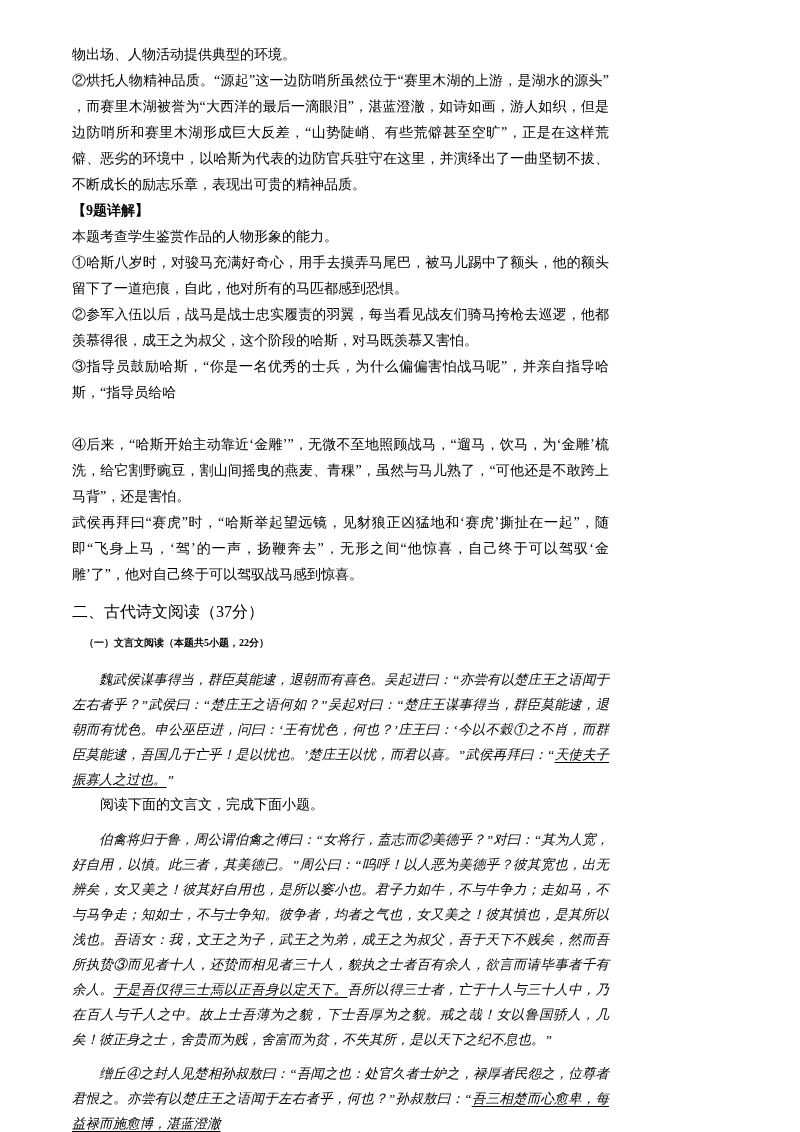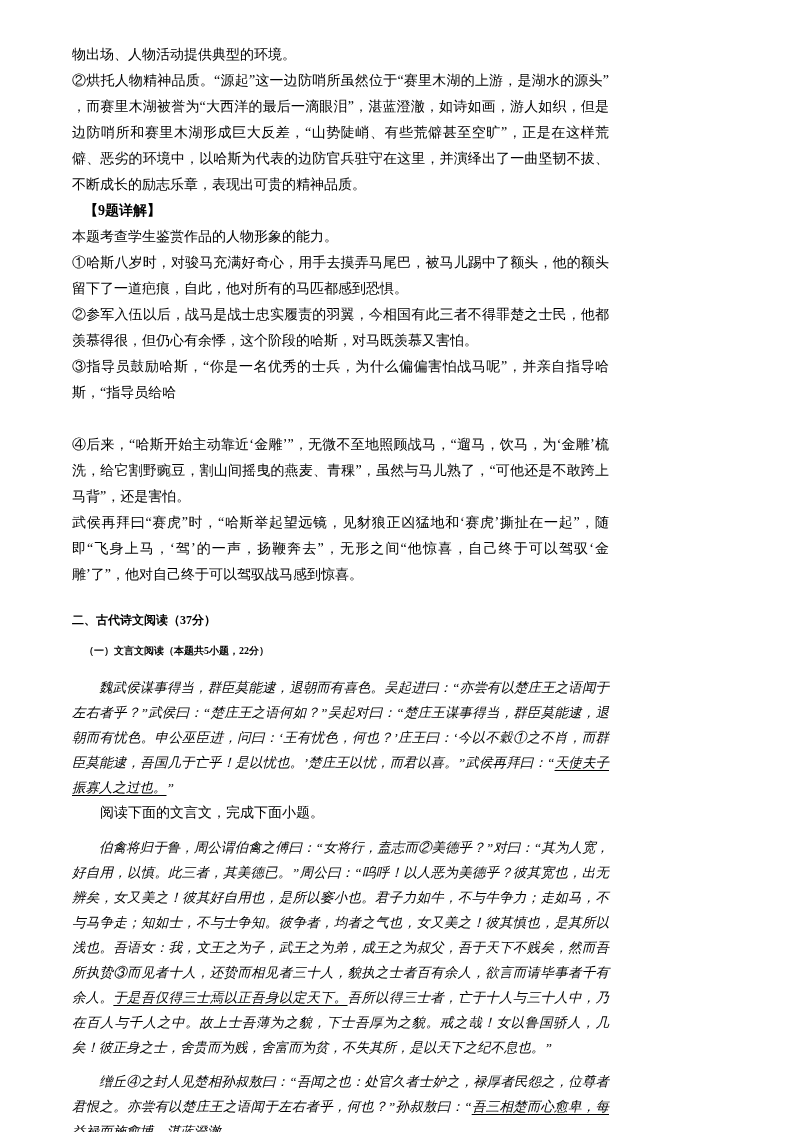--- a/index.html
+++ b/index.html
@@ -11,27 +11,27 @@
     overflow: hidden;
     background: #ffffff;
     color: #000000;
     font-family: "Liberation Serif", "DejaVu Serif", serif;
   }
   .blk { margin: 0; text-align: justify; }
   .blk-body, .blk-body-cont, .blk-body-indent, .blk-label {
     font-size: 14px;
     line-height: 26px;
   }
-  .blk-label { font-weight: bold; margin-left: 12px; }
+  .blk-label { font-weight: bold; }
   .blk-body-indent { text-indent: 2em; }
   .blk-heading {
-    font-size: 12px;
-    font-weight: bold;
+    font-size: 16px;
+    font-weight: normal;
     line-height: 32px;
-    margin-top: 16px;
+    margin-top: 8px;
   }
   .blk-subheading {
     font-size: 10px;
     font-weight: bold;
     line-height: 30px;
     text-indent: 1.2em;
   }
   .blk-classical {
     font-size: 13.5px;
     line-height: 25px;
@@ -45,21 +45,21 @@
 </head>
 <body>
 
 <div class="page">
   <div>
       <p class="blk blk-body"><span>物出场、人物活动提供典型的环境。</span></p>
       <p class="blk blk-body"><span>②烘托人物精神品质。“源起”这一边防哨所虽然位于“赛里木湖的上游，是湖水的源头” ，而赛里木湖被誉为“大西洋的最后一滴眼泪”，湛蓝澄澈，如诗如画，游人如织，但是边防哨所和赛里木湖形成巨大反差，“山势陡峭、有些荒僻甚至空旷”，正是在这样荒僻、恶劣的环境中，以哈斯为代表的边防官兵驻守在这里，并演绎出了一曲坚韧不拔、不断成长的励志乐章，表现出可贵的精神品质。</span></p>
       <p class="blk blk-label"><span>【9题详解】</span></p>
       <p class="blk blk-body"><span>本题考查学生鉴赏作品的人物形象的能力。</span></p>
       <p class="blk blk-body"><span>①哈斯八岁时，对骏马充满好奇心，用手去摸弄马尾巴，被马儿踢中了额头，他的额头留下了一道疤痕，自此，他对所有的马匹都感到恐惧。</span></p>
-      <p class="blk blk-body"><span>②参军入伍以后，战马是战士忠实履责的羽翼，今相国有此三者不得罪楚之士民，他都羡慕得很，但仍心有余悸，这个阶段的哈斯，对马既羡慕又害怕。</span></p>
+      <p class="blk blk-body"><span>②参军入伍以后，战马是战士忠实履责的羽翼，每当看见战友们骑马挎枪去巡逻，他都羡慕得很，成王之为叔父，这个阶段的哈斯，对马既羡慕又害怕。</span></p>
       <p class="blk blk-body"><span>③指导员鼓励哈斯，“你是一名优秀的士兵，为什么偏偏害怕战马呢”，并亲自指导哈斯，“指导员给哈</span></p>
       <p class="blk blk-spacer"></p>
       <p class="blk blk-body"><span>④后来，“哈斯开始主动靠近‘金雕’”，无微不至地照顾战马，“遛马，饮马，为‘金雕’梳洗，给它割野豌豆，割山间摇曳的燕麦、青稞”，虽然与马儿熟了，“可他还是不敢跨上马背”，还是害怕。</span></p>
       <p class="blk blk-body"><span>武侯再拜曰“赛虎”时，“哈斯举起望远镜，见豺狼正凶猛地和‘赛虎’撕扯在一起”，随即“飞身上马，‘驾’的一声，扬鞭奔去”，无形之间“他惊喜，自己终于可以驾驭‘金雕’了”，他对自己终于可以驾驭战马感到惊喜。</span></p>
       <p class="blk blk-heading"><span>二、古代诗文阅读（37分）</span></p>
       <p class="blk blk-subheading"><span>（一）文言文阅读（本题共5小题，22分）</span></p>
       <p class="blk blk-classical"><span>魏武侯谋事得当，群臣莫能逮，退朝而有喜色。吴起进曰：“亦尝有以楚庄王之语闻于左右者乎？”武侯曰：“楚庄王之语何如？”吴起对曰：“楚庄王谋事得当，群臣莫能逮，退朝而有忧色。申公巫臣进，问曰：‘王有忧色，何也？’庄王曰：‘今以不穀①之不肖，而群臣莫能逮，吾国几于亡乎！是以忧也。’楚庄王以忧，而君以喜。”武侯再拜曰：“</span><span class="u">天使夫子振寡人之过也。</span><span>”</span></p>
       <p class="blk blk-body-indent"><span>阅读下面的文言文，完成下面小题。</span></p>
       <p class="blk blk-classical"><span>伯禽将归于鲁，周公谓伯禽之傅曰：“女将行，盍志而②美德乎？”对曰：“其为人宽，好自用，以慎。此三者，其美德已。”周公曰：“呜呼！以人恶为美德乎？彼其宽也，出无辨矣，女又美之！彼其好自用也，是所以窭小也。君子力如牛，不与牛争力；走如马，不与马争走；知如士，不与士争知。彼争者，均者之气也，女又美之！彼其慎也，是其所以浅也。吾语女：我，文王之为子，武王之为弟，成王之为叔父，吾于天下不贱矣，然而吾所执贽③而见者十人，还贽而相见者三十人，貌执之士者百有余人，欲言而请毕事者千有余人。</span><span class="u">于是吾仅得三士焉以正吾身以定天下。</span><span>吾所以得三士者，亡于十人与三十人中，乃在百人与千人之中。故上士吾薄为之貌，下士吾厚为之貌。戒之哉！女以鲁国骄人，几矣！彼正身之士，舍贵而为贱，舍富而为贫，不失其所，是以天下之纪不息也。”</span></p>
       <p class="blk blk-classical"><span>缯丘④之封人见楚相孙叔敖曰：“吾闻之也：处官久者士妒之，禄厚者民怨之，位尊者君恨之。亦尝有以楚庄王之语闻于左右者乎，何也？”孙叔敖曰：“</span><span class="u">吾三相楚而心愈卑，每益禄而施愈博，湛蓝澄澈</span></p>

